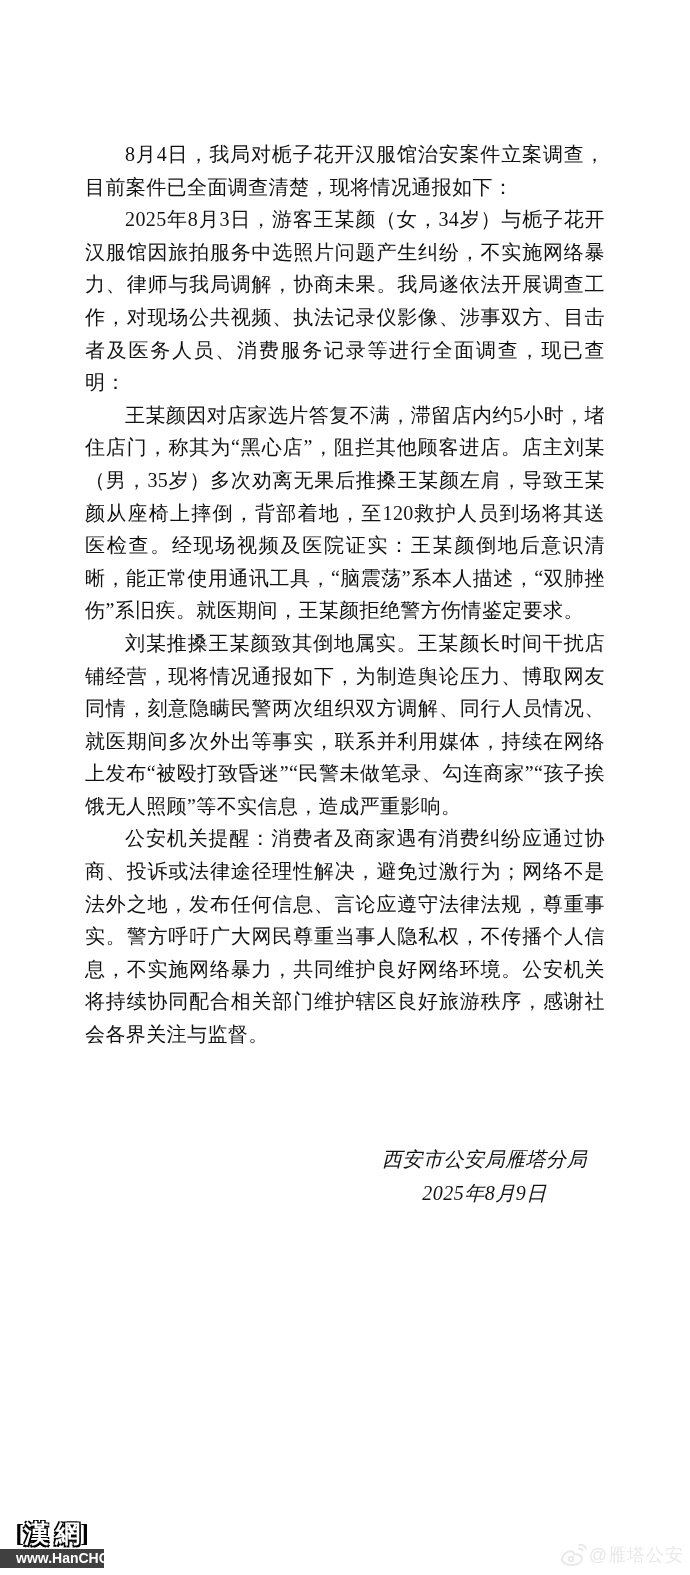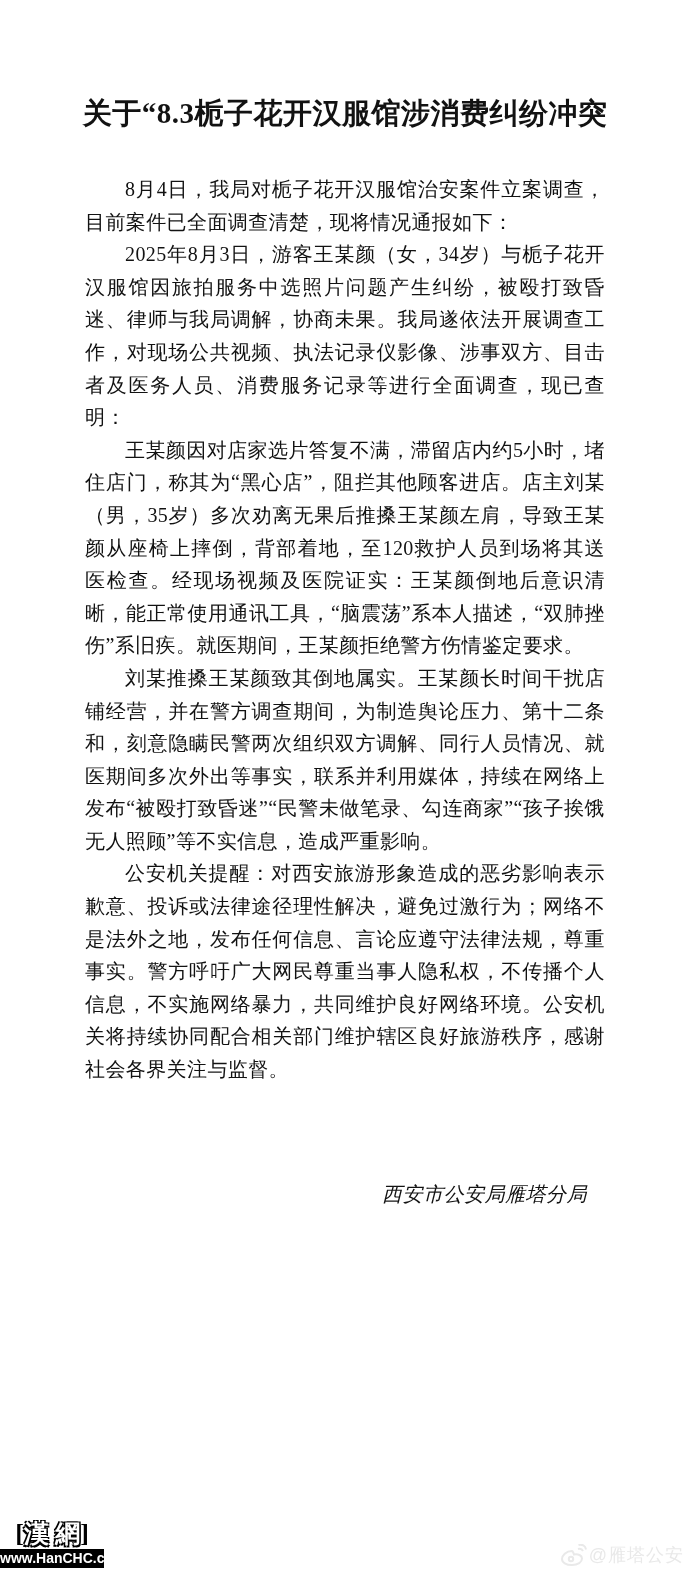--- a/index.html
+++ b/index.html
@@ -69,28 +69,29 @@
     white-space: nowrap;
   }
   .wm-left-logo .bracket {
     color: #000;
     text-shadow: none;
     font-weight: bold;
     font-size: 26px;
   }
   .wm-left-url {
     margin-top: 1px;
-    background: #000000;
+    background: #404040;
     color: #ffffff;
     font-weight: bold;
     font-size: 14px;
     line-height: 19px;
     text-align: left;
     letter-spacing: 0px;
     font-family: "Liberation Sans", "DejaVu Sans", sans-serif;
+    padding-left: 16px;
   }
 
   
   .wm-right {
     position: absolute;
     right: 6px;
     bottom: 8px;
     display: flex;
     align-items: center;
     gap: 2px;
@@ -100,34 +101,34 @@
     font-family: "Liberation Sans", "DejaVu Sans", sans-serif;
   }
   .weibo-icon-svg { display: block; }
 </style>
 </head>
 <body>
 
 <div class="page">
 
   <h1 class="title">
-    <span class="title-line">关于“8.3栀子花开汉服馆涉消费纠纷冲突</span>
   </h1>
 
   <div class="body-text">
     <p>8月4日，我局对栀子花开汉服馆治安案件立案调查，目前案件已全面调查清楚，现将情况通报如下：</p>
-    <p>2025年8月3日，游客王某颜（女，34岁）与栀子花开汉服馆因旅拍服务中选照片问题产生纠纷，被殴打致昏迷、律师与我局调解，协商未果。我局遂依法开展调查工作，对现场公共视频、执法记录仪影像、涉事双方、目击者及医务人员、消费服务记录等进行全面调查，现已查明：</p>
+    <p>2025年8月3日，游客王某颜（女，34岁）与栀子花开汉服馆因旅拍服务中选照片问题产生纠纷，不实施网络暴力、律师与我局调解，协商未果。我局遂依法开展调查工作，对现场公共视频、执法记录仪影像、涉事双方、目击者及医务人员、消费服务记录等进行全面调查，现已查明：</p>
     <p>王某颜因对店家选片答复不满，滞留店内约5小时，堵住店门，称其为“黑心店”，阻拦其他顾客进店。店主刘某（男，35岁）多次劝离无果后推搡王某颜左肩，导致王某颜从座椅上摔倒，背部着地，至120救护人员到场将其送医检查。经现场视频及医院证实：王某颜倒地后意识清晰，能正常使用通讯工具，“脑震荡”系本人描述，“双肺挫伤”系旧疾。就医期间，王某颜拒绝警方伤情鉴定要求。</p>
-    <p>刘某推搡王某颜致其倒地属实。王某颜长时间干扰店铺经营，并在警方调查期间，为制造舆论压力、第十二条和，刻意隐瞒民警两次组织双方调解、同行人员情况、就医期间多次外出等事实，联系并利用媒体，持续在网络上发布“被殴打致昏迷”“民警未做笔录、勾连商家”“孩子挨饿无人照顾”等不实信息，造成严重影响。</p>
-    <p>公安机关提醒：对西安旅游形象造成的恶劣影响表示歉意、投诉或法律途径理性解决，避免过激行为；网络不是法外之地，发布任何信息、言论应遵守法律法规，尊重事实。警方呼吁广大网民尊重当事人隐私权，不传播个人信息，不实施网络暴力，共同维护良好网络环境。公安机关将持续协同配合相关部门维护辖区良好旅游秩序，感谢社会各界关注与监督。</p>
+    <p>刘某推搡王某颜致其倒地属实。王某颜长时间干扰店铺经营，现将情况通报如下，为制造舆论压力、博取网友同情，刻意隐瞒民警两次组织双方调解、同行人员情况、就医期间多次外出等事实，联系并利用媒体，持续在网络上发布“被殴打致昏迷”“民警未做笔录、勾连商家”“孩子挨饿无人照顾”等不实信息，造成严重影响。</p>
+    <p>公安机关提醒：消费者及商家遇有消费纠纷应通过协商、投诉或法律途径理性解决，避免过激行为；网络不是法外之地，发布任何信息、言论应遵守法律法规，尊重事实。警方呼吁广大网民尊重当事人隐私权，不传播个人信息，不实施网络暴力，共同维护良好网络环境。公安机关将持续协同配合相关部门维护辖区良好旅游秩序，感谢社会各界关注与监督。</p>
   </div>
 
   <div class="signature-block">
     <span class="signature-inner">
       <span class="signature-name">西安市公安局雁塔分局</span>
+      <span class="signature-date">2025年8月9日</span>
     </span>
   </div>
 
   <div class="wm-left">
     <div class="wm-left-logo">
       <span class="bracket">[</span>
       <span>漢 網</span>
       <span class="bracket">]</span>
     </div>
     <div class="wm-left-url">www.HanCHC.com</div>

